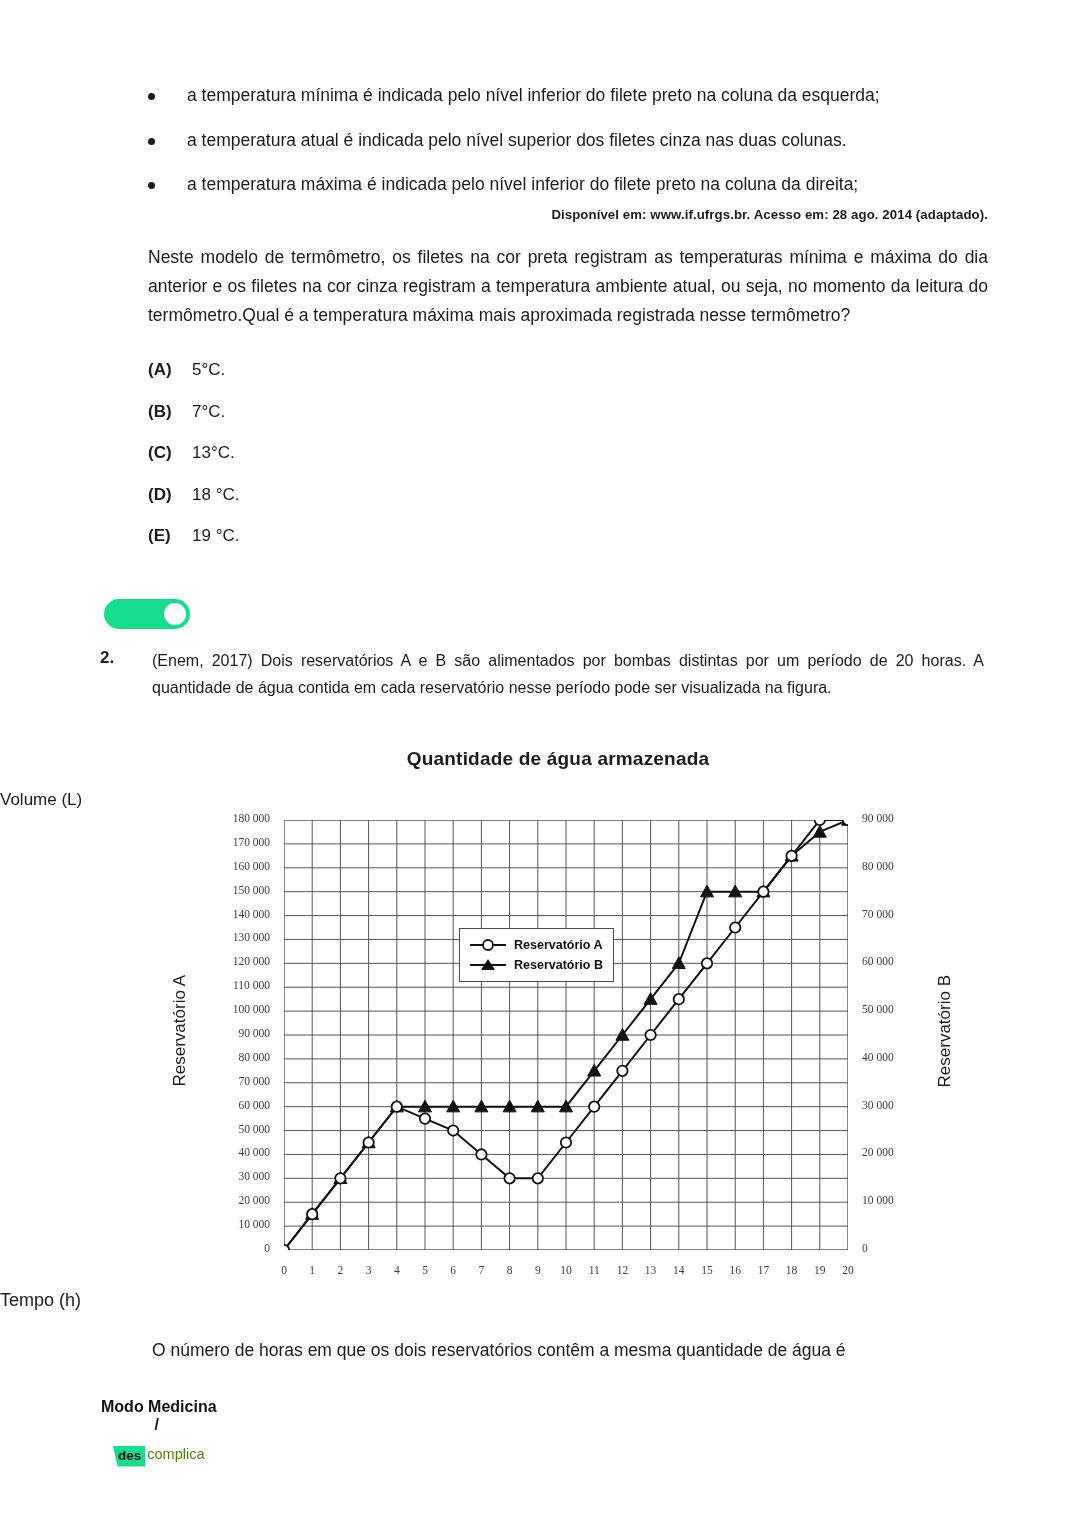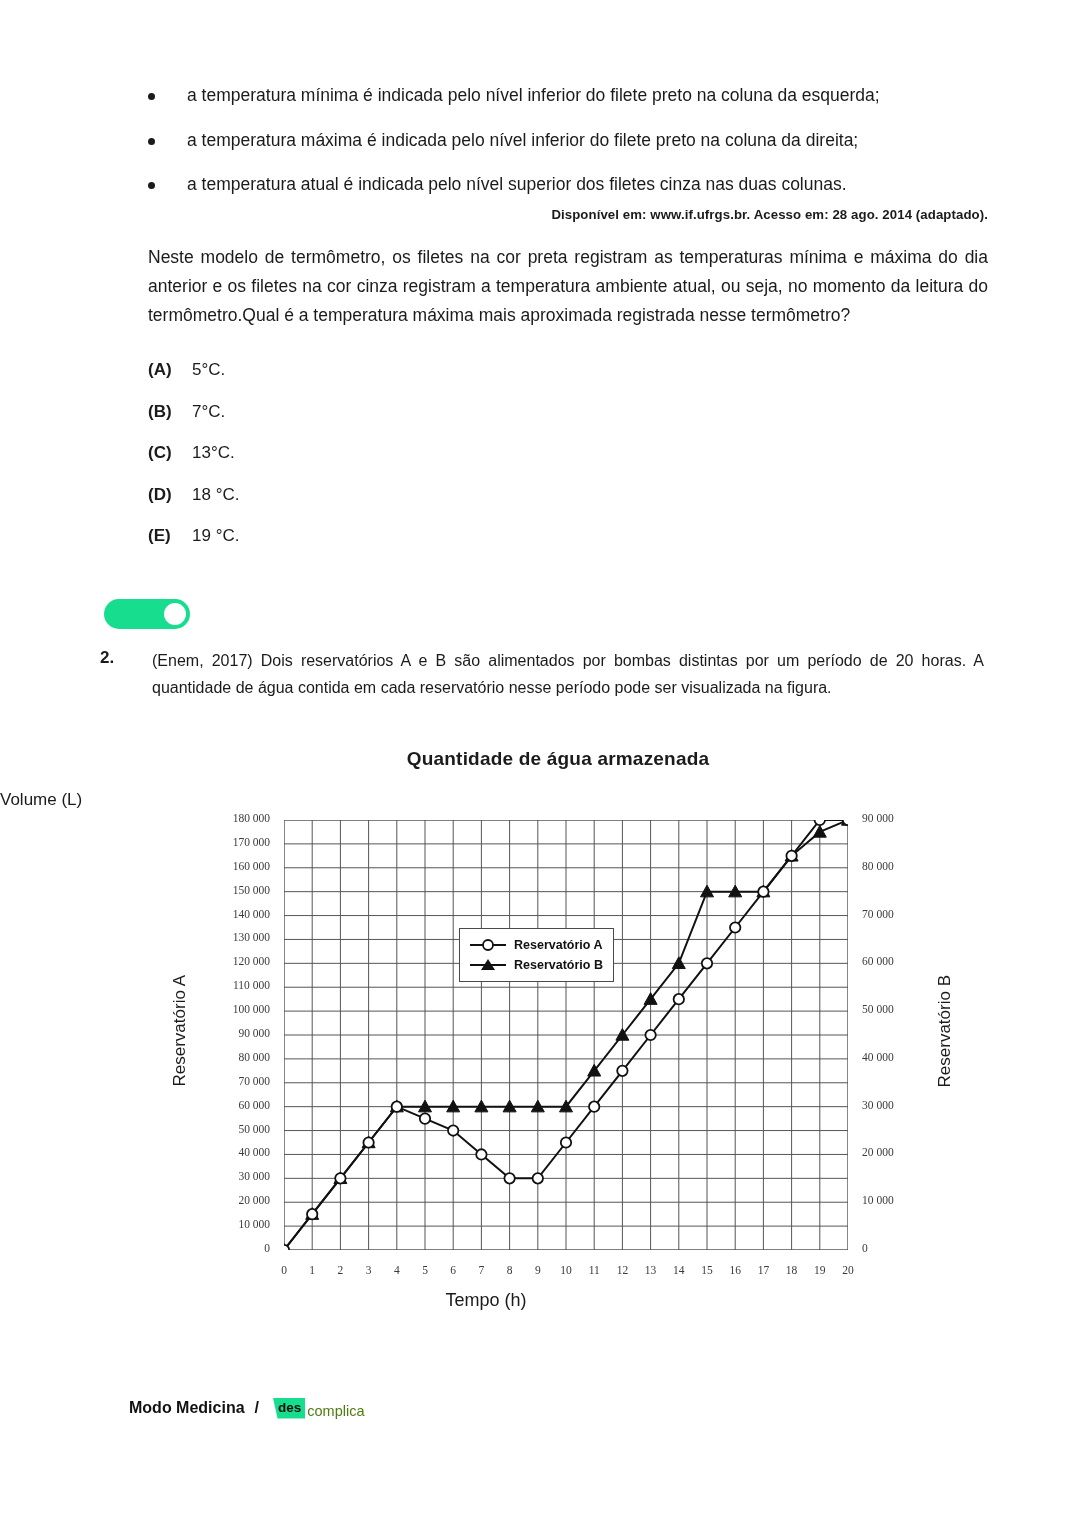--- a/index.html
+++ b/index.html
@@ -69,21 +69,21 @@
   .axis-title-left, .axis-title-right {
     position: absolute; font-size: 17px; color: #1b1b1b;
     writing-mode: vertical-rl; transform: rotate(180deg);
     white-space: nowrap;
   }
   .axis-title-left { left: 170px; top: 975px; }
   .axis-title-right { left: 935px; top: 975px; }
 
   .xaxis-title {
     position: absolute; left: 0; top: 1290px; width: 972px;
-    text-align: center; font-size: 18px;
+    font-size: 18px;
   }
 
   
   #plot { position: absolute; left: 284px; top: 820px; width: 564px; height: 430px; }
   .tick-label {
     position: absolute; font-size: 11.5px; color: #3a3a3a; white-space: nowrap;
     font-family: "Liberation Serif", serif;
   }
   .tick-left { text-align: right; }
   .tick-right { text-align: left; }
@@ -94,48 +94,48 @@
     padding: 6px 10px 6px 8px;
   }
   .legend-row { display: flex; align-items: center; height: 20px; }
   .legend-label { font-size: 12.5px; font-weight: bold; margin-left: 6px; color: #111; }
 
   
   .footer-q {
     position: absolute; left: 152px; top: 1337px; width: 860px;
     font-size: 17.5px; line-height: 1.5;
   }
-  .brandbar { position: absolute; left: 129px; top: 1398px; display: flex; align-items: center; }
+  .brandbar { position: absolute; left: 101px; top: 1398px; display: flex; align-items: center; flex-direction: column; }
   .brand-name { font-size: 16px; font-weight: bold; color: #111; }
   .brand-sep { font-size: 16px; font-weight: bold; color: #111; margin: 0 14px 0 10px; }
-  .logo { display: flex; align-items: flex-end; }
+  .logo { display: flex; align-items: flex-start; margin-top: 12px; }
   .logo-mark {
     background: #17dd8e; color: #0c0c0c; font-weight: bold; font-size: 13.5px;
     padding: 3px 4px 4px 5px; line-height: 1;
     clip-path: polygon(0 0, 100% 0, 100% 100%, 14% 100%);
   }
   .logo-word { font-size: 14.5px; color: #4d7c0f; margin-left: 2px; }
 </style>
 </head>
 <body>
 
 <div class="page">
 
   <div class="bullets">
     <div class="bullet-row">
       <span class="bullet-dot"></span>
       <span class="bullet-text">a temperatura mínima é indicada pelo nível inferior do filete preto na coluna da esquerda;</span>
     </div>
     <div class="bullet-row">
       <span class="bullet-dot"></span>
-      <span class="bullet-text">a temperatura máxima é indicada pelo nível inferior do filete preto na coluna da direita;</span>
+      <span class="bullet-text">a temperatura atual é indicada pelo nível superior dos filetes cinza nas duas colunas.</span>
     </div>
     <div class="bullet-row">
       <span class="bullet-dot"></span>
-      <span class="bullet-text">a temperatura atual é indicada pelo nível superior dos filetes cinza nas duas colunas.</span>
+      <span class="bullet-text">a temperatura máxima é indicada pelo nível inferior do filete preto na coluna da direita;</span>
     </div>
   </div>
 
   <div class="source">Disponível em: www.if.ufrgs.br. Acesso em: 28 ago. 2014 (adaptado).</div>
 
   <div class="para">Neste modelo de termômetro, os filetes na cor preta registram as temperaturas mínima e máxima do dia anterior e os filetes na cor cinza registram a temperatura ambiente atual, ou seja, no momento da leitura do termômetro.Qual é a temperatura máxima mais aproximada registrada nesse termômetro?</div>
 
   <div class="options">
     <div class="option">
       <span class="opt-key">(A)</span>
@@ -322,20 +322,21 @@
         </div>
         <div class="legend-row">
           <svg width="40" height="16">
             <line x1="2" y1="8" x2="38" y2="8" stroke="#111" stroke-width="2"></line>
             <polygon points="20,2 13,13 27,13" fill="#111"></polygon>
           </svg>
           <span class="legend-label">Reservatório B</span>
         </div>
       </div></div>
 
+  <div class="footer-q">O número de horas em que os dois reservatórios contêm a mesma quantidade de água é</div>
   <div class="brandbar">
     <span class="brand-name">Modo Medicina</span>
     <span class="brand-sep">/</span>
     <span class="logo">
       <span class="logo-mark">des</span>
       <span class="logo-word">complica</span>
     </span>
   </div>
 
 </div>

